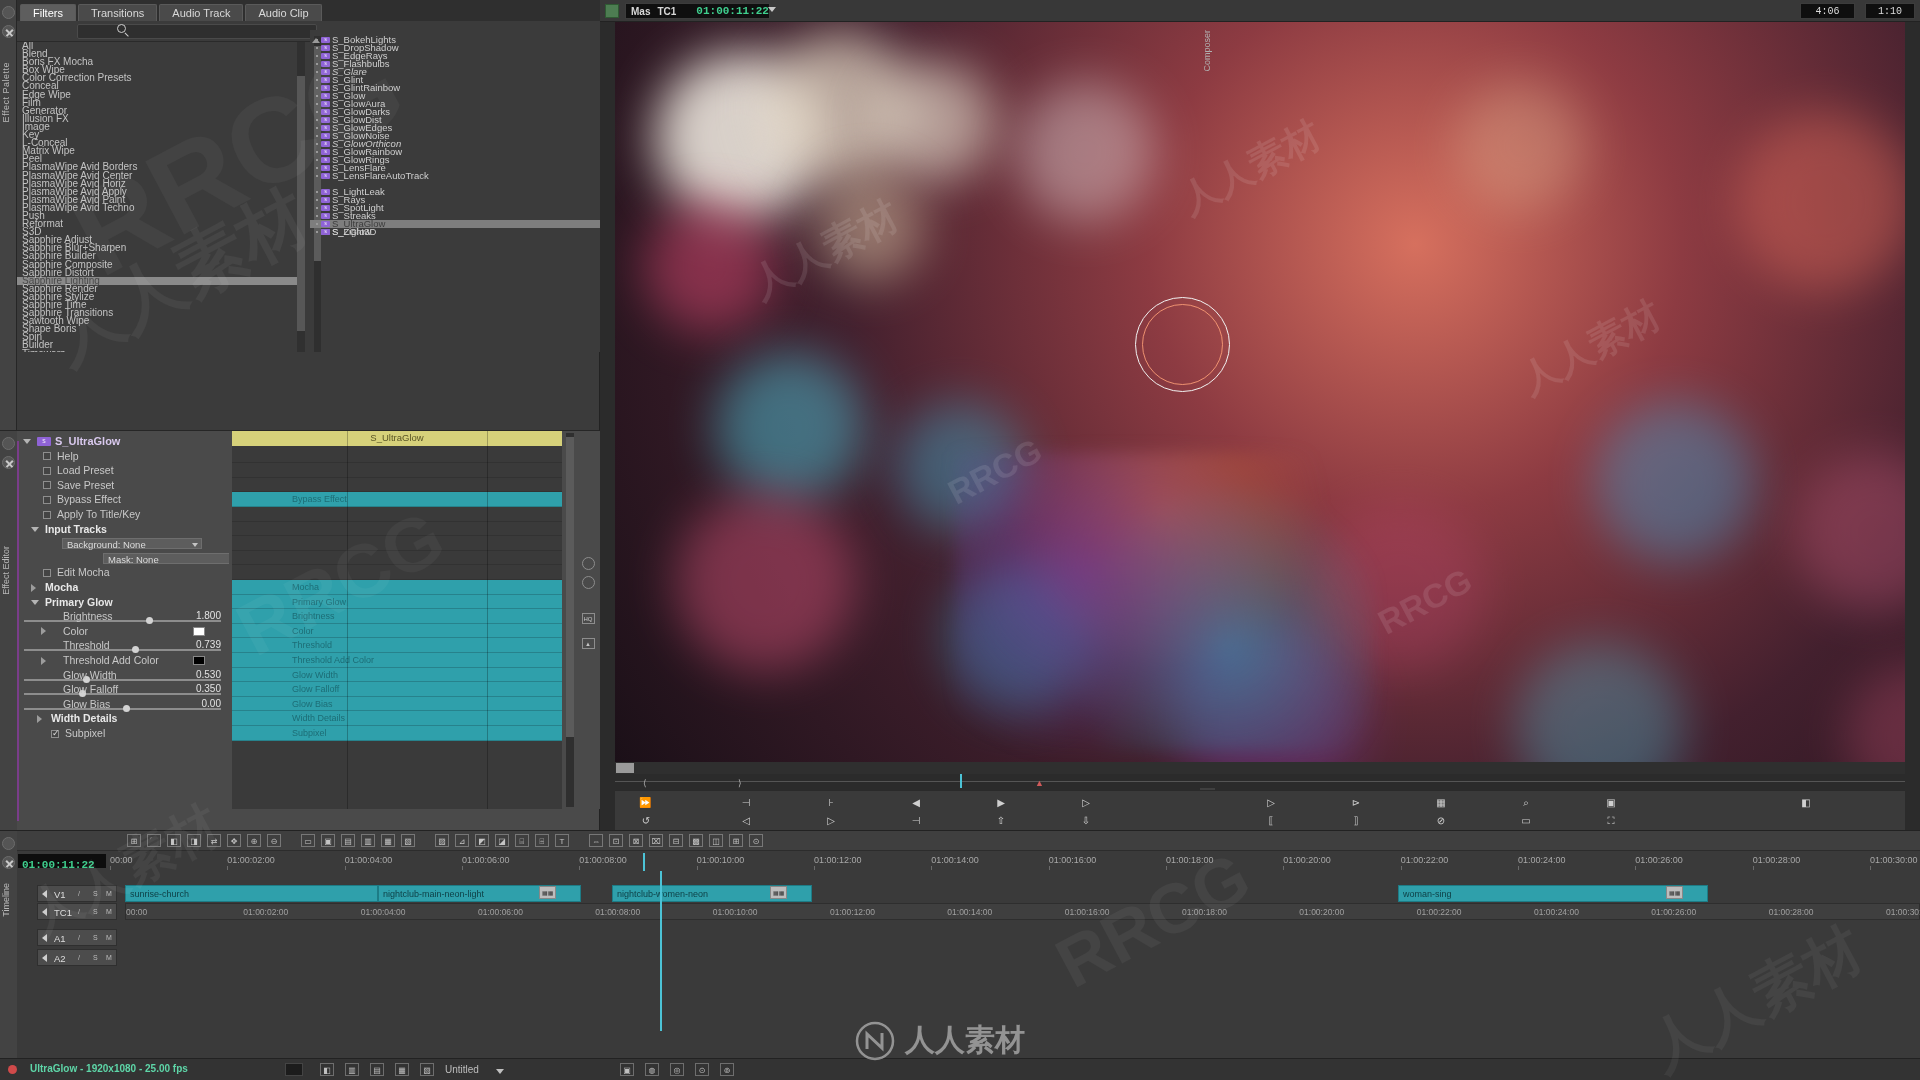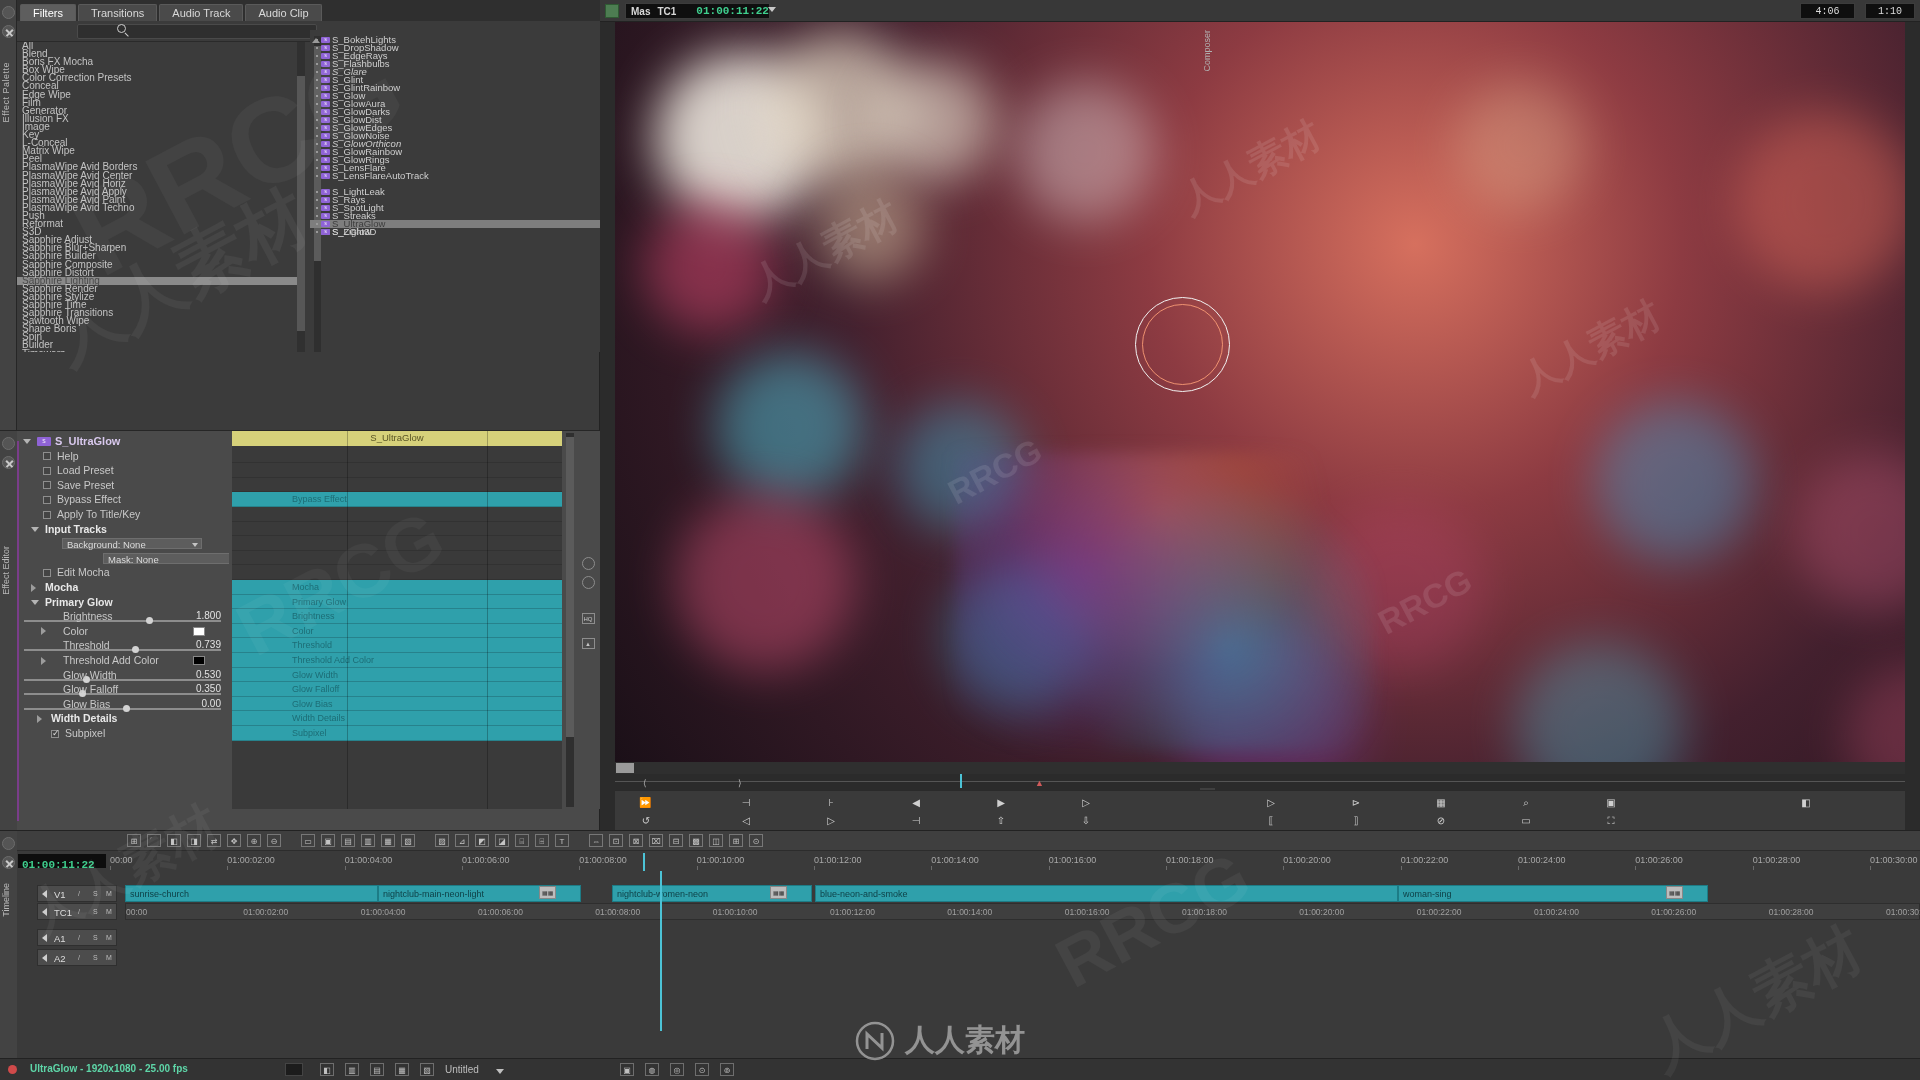--- a/index.html
+++ b/index.html
@@ -688,21 +688,20 @@
           <span class="nm">A2</span>
           <span class="mini" style="left:40px">/</span>
           <span class="mini" style="left:55px">S</span>
           <span class="mini" style="left:68px">M</span>
         </div>
         <div class="clip" style="left: 108px; width: 253px; top: 14px;"><span>sunrise-church</span></div>
         <div class="clip" style="left: 361px; width: 203px; top: 14px;"><span>nightclub-main-neon-light</span></div>
         <div class="clip-badge" style="left: 522px; top: 15px;">▦▦</div>
         <div class="clip" style="left: 595px; width: 200px; top: 14px;"><span>nightclub-women-neon</span></div>
         <div class="clip-badge" style="left: 753px; top: 15px;">▦▦</div>
-        <div class="clip" style="left: 798px; width: 583px; top: 14px;"><span>blue-neon-and-smoke</span></div>
         <div class="clip" style="left: 1381px; width: 310px; top: 14px;"><span>woman-sing</span></div>
         <div class="clip-badge" style="left: 1649px; top: 15px;">▦▦</div>
         <div style="position: absolute; left: 108px; top: 32px; width: 1795px; height: 17px; background: rgb(63, 63, 63); border: 1px solid rgb(46, 46, 46);">
           <span style="position: absolute; left: 0px; top: 3px; font-size: 8.5px; color: rgb(160, 160, 160);">00:00</span>
           <span style="position: absolute; left: 117.333px; top: 3px; font-size: 8.5px; color: rgb(160, 160, 160);">01:00:02:00</span>
           <span style="position: absolute; left: 234.667px; top: 3px; font-size: 8.5px; color: rgb(160, 160, 160);">01:00:04:00</span>
           <span style="position: absolute; left: 352px; top: 3px; font-size: 8.5px; color: rgb(160, 160, 160);">01:00:06:00</span>
           <span style="position: absolute; left: 469.333px; top: 3px; font-size: 8.5px; color: rgb(160, 160, 160);">01:00:08:00</span>
           <span style="position: absolute; left: 586.667px; top: 3px; font-size: 8.5px; color: rgb(160, 160, 160);">01:00:10:00</span>
           <span style="position: absolute; left: 704px; top: 3px; font-size: 8.5px; color: rgb(160, 160, 160);">01:00:12:00</span>

